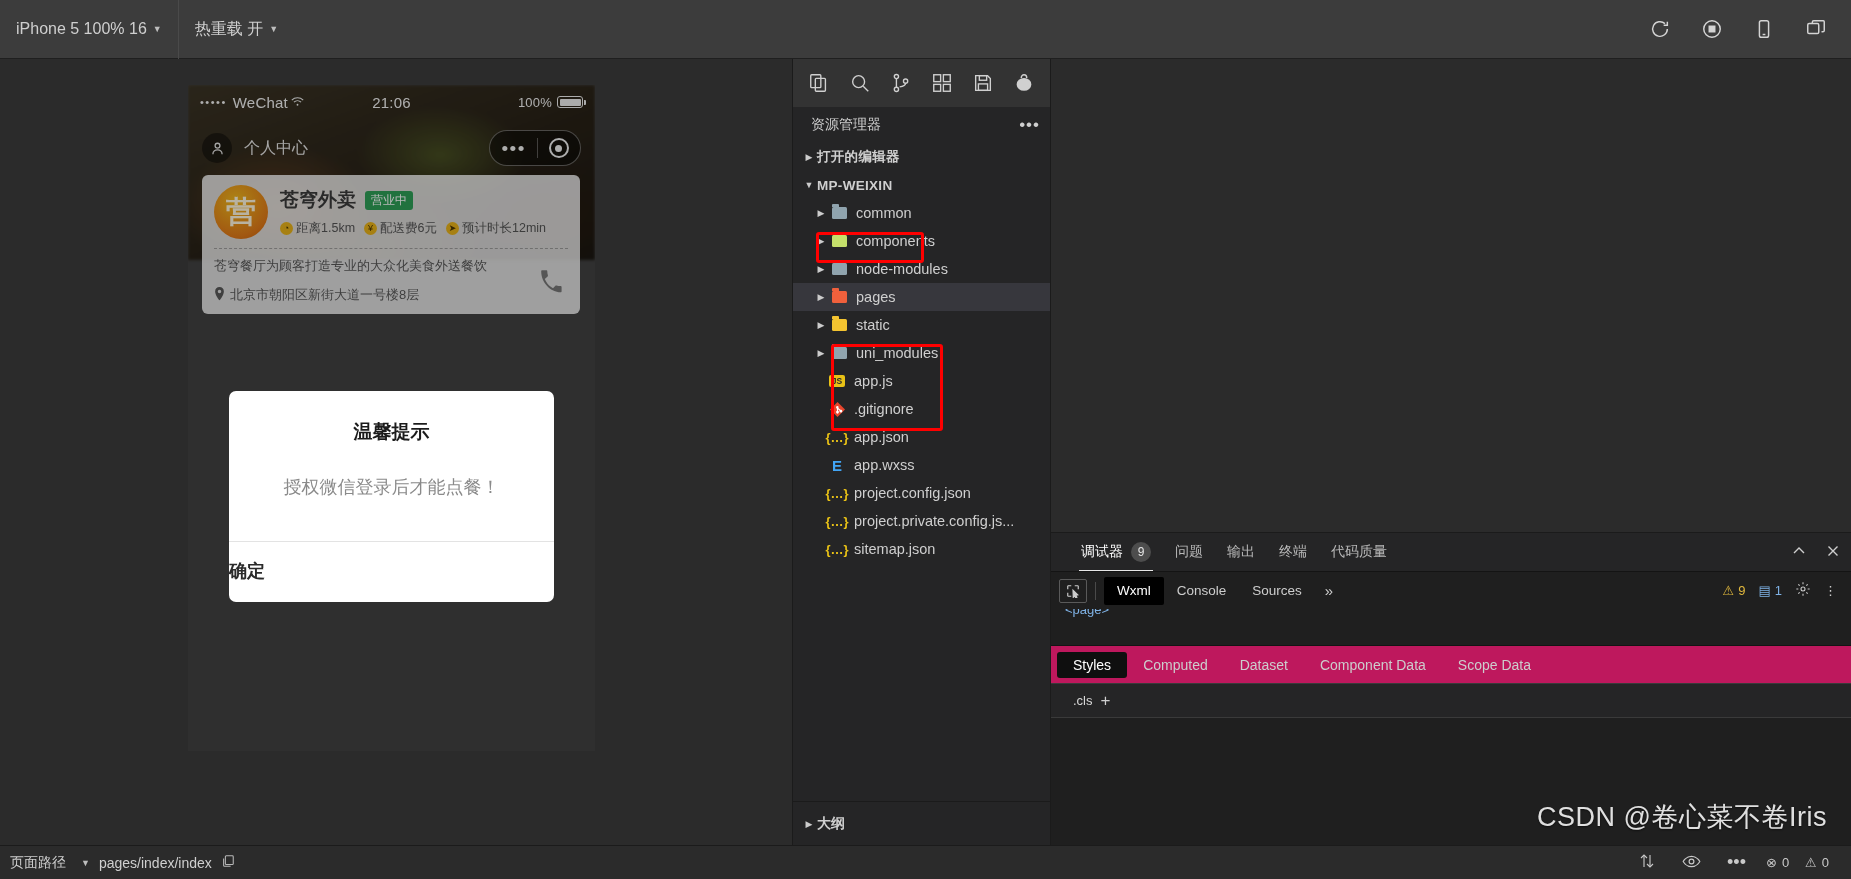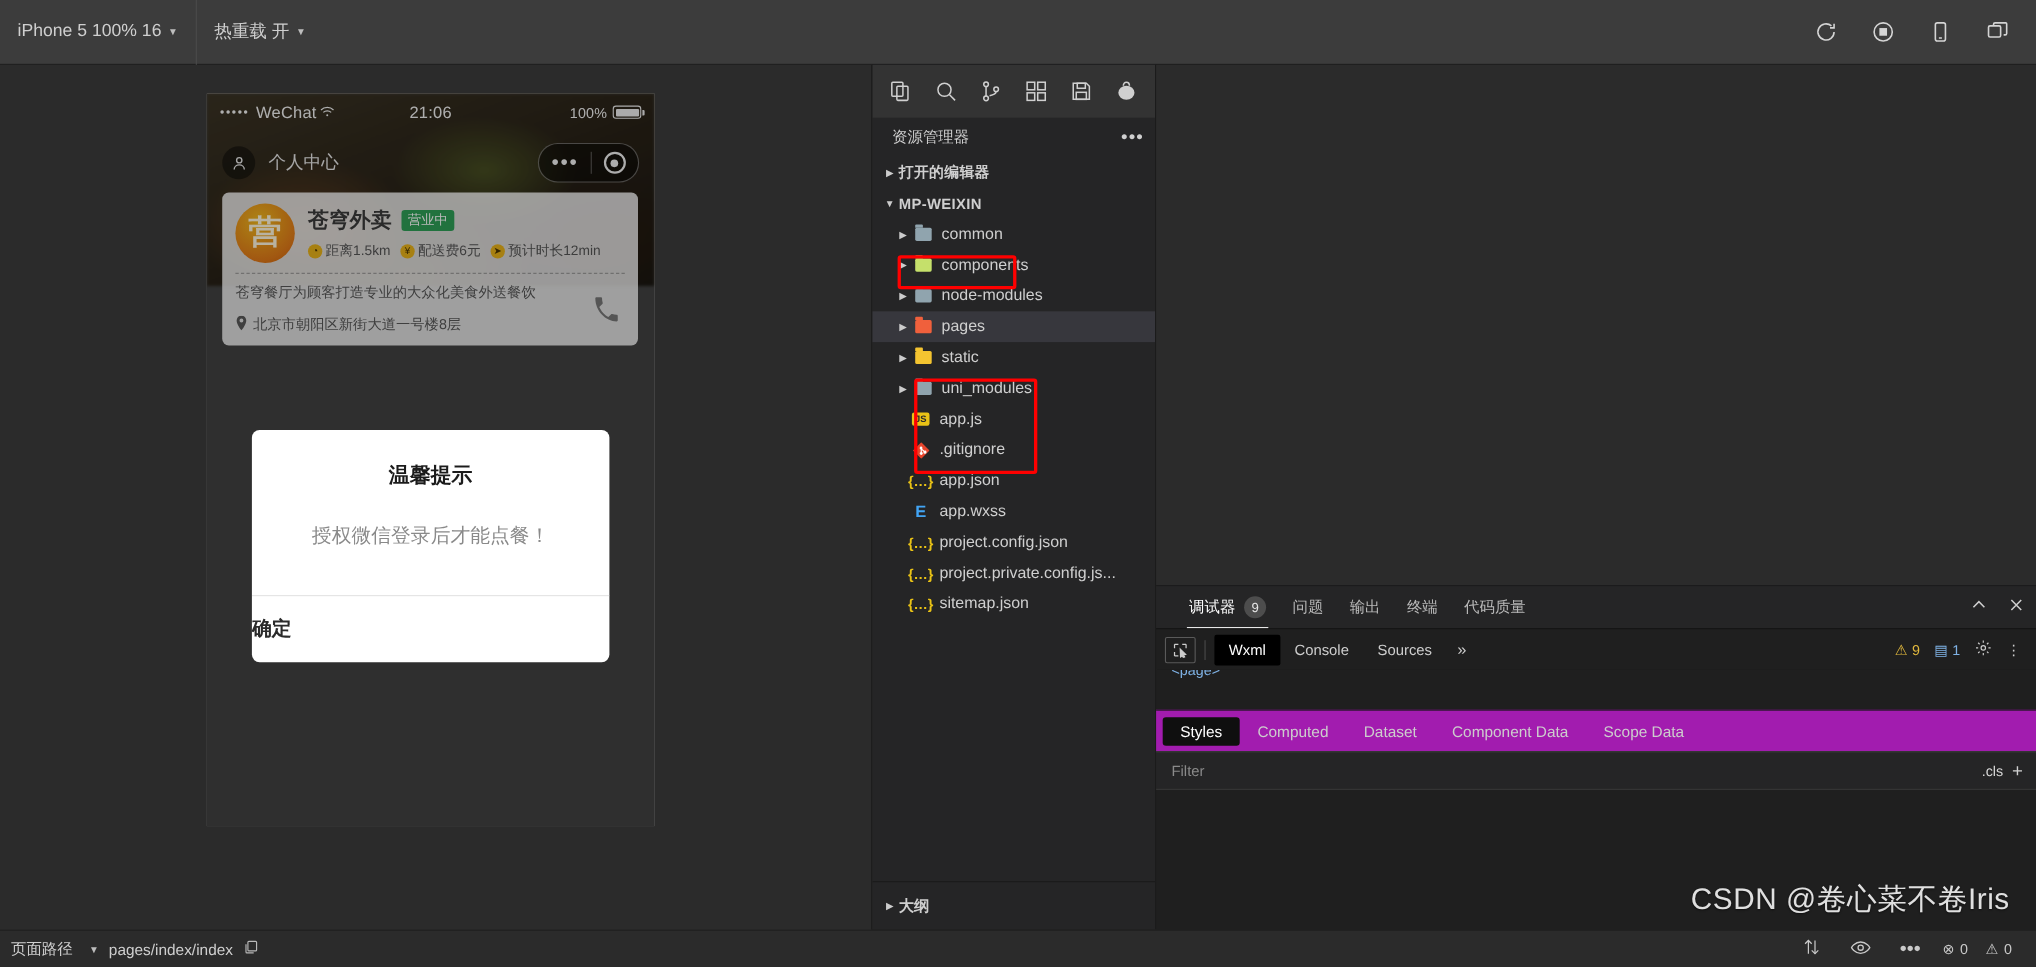--- a/index.html
+++ b/index.html
@@ -185,21 +185,21 @@
   .dt-itab { padding: 0 13px; height: 28px; display: flex; align-items: center; cursor: pointer; color:#cdcdcd; }
   .dt-itab.sel { background: #000000; color: #ffffff; border-radius: 2px; }
   .dt-chev { padding: 0 10px; color: #cdcdcd; font-size: 15px; }
   .dt-right { margin-left: auto; display: flex; align-items: center; gap: 13px; color: #cdcdcd; font-size: 13px; padding-right: 6px;}
   .warn { color: #e2b93d; display: flex; align-items: center; gap: 4px; }
   .info { color: #7fb2e5; display: flex; align-items: center; gap: 4px; }
 
   .dt-dom { height: 36px; background: #1f1f1f; color: #7fb2e5; font-size: 13px; padding: 0 14px; display:flex; align-items:flex-start; overflow:hidden;}
   .dt-dom span { margin-top: -7px; }
 
-  .dt-subtabs { height: 38px; background: #a21caf; display: flex; align-items: center; padding: 0 6px; color: #cdcdcd; font-size: 14px; border-top:1px solid #141414;}
+  .dt-subtabs { height: 38px; background: #be185d; display: flex; align-items: center; padding: 0 6px; color: #cdcdcd; font-size: 14px; border-top:1px solid #141414;}
   .st { padding: 0 16px; height: 26px; display: flex; align-items: center; cursor: pointer; border-radius: 3px; }
   .st.sel { background: #0f0f0f; color: #ffffff; }
   .dt-filter { height: 34px; background: #252526; display: flex; align-items: center; padding: 0 10px 0 14px; border-top: 1px solid #3a3a3a; }
   .dt-filter input {
     flex: 1 1 auto; background: transparent; border: none; outline: none;
     color: #cfcfcf; font-size: 13.5px; font-family: inherit;
   }
   .dt-filter input::placeholder { color: #8a8a8a; }
   .cls-btn { color: #d8d8d8; font-size: 13px; padding: 0 8px; }
   .plus-btn { color: #cfcfcf; font-size: 17px; padding-right: 2px; }
@@ -590,21 +590,20 @@
 
         <div class="dt-subtabs">
           <span class="st sel">Styles</span>
           <span class="st">Computed</span>
           <span class="st">Dataset</span>
           <span class="st">Component Data</span>
           <span class="st">Scope Data</span>
         </div>
 
         <div class="dt-filter">
-          <input type="text" placeholder="Filter" style="">
           <span class="cls-btn">.cls</span>
           <span class="plus-btn">+</span>
         </div>
 
         <div class="dt-stylebody"></div>
       </div>
     </div>
   </div>
 
   <div class="statusbar-bottom">

